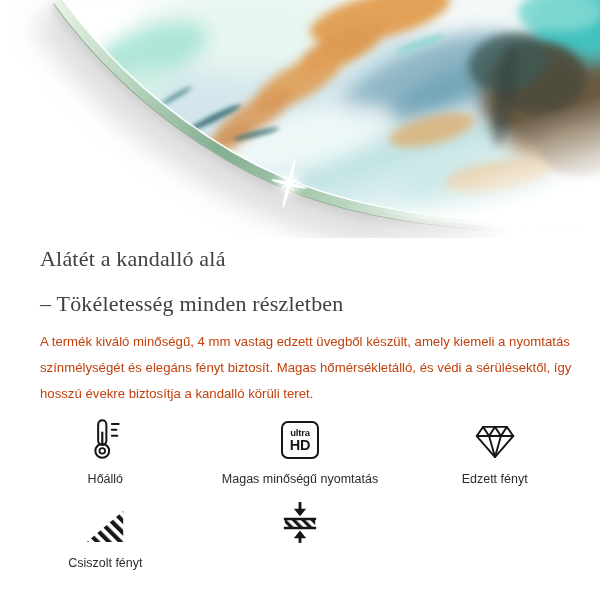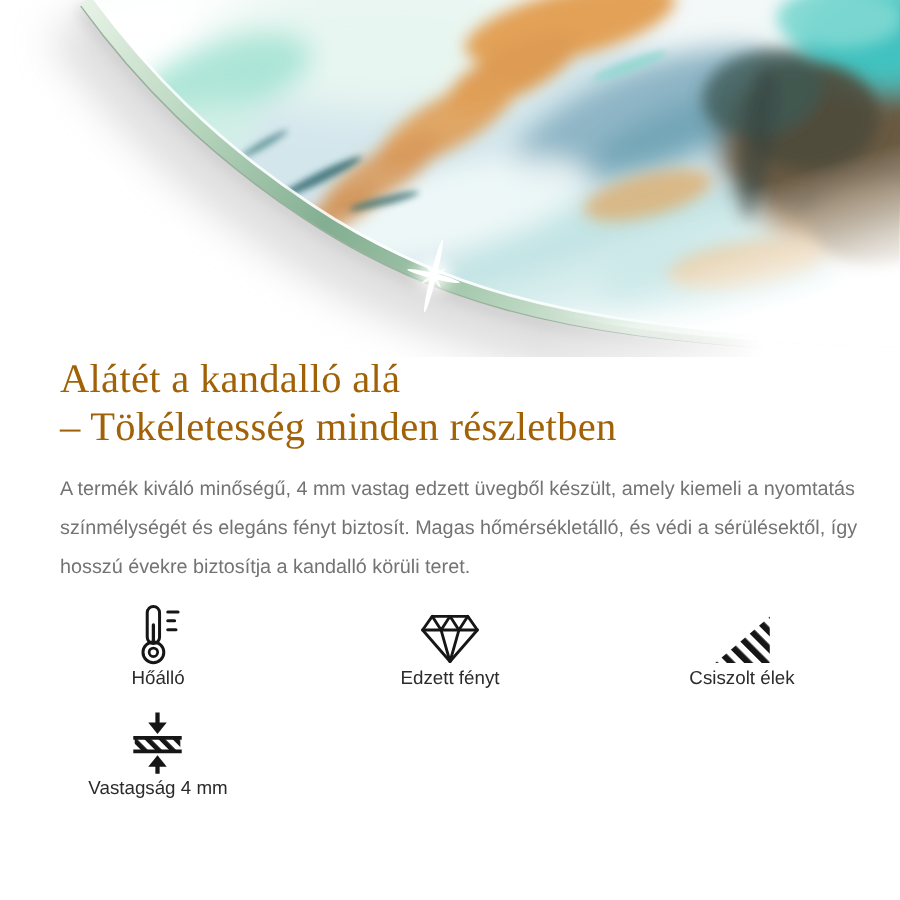--- a/index.html
+++ b/index.html
@@ -7,36 +7,36 @@
     width:600px;height:600px;overflow:hidden;background:#ffffff;
     font-family:"Liberation Sans","DejaVu Sans",sans-serif;color:#333;
     -webkit-font-smoothing:antialiased;
   }
   .hero{width:600px;height:238px;position:relative;}
   .hero svg{display:block;}
   .content{padding:0 40px;}
   .page-title{
     margin:0;margin-top:-2px;
     font-family:"Liberation Serif","DejaVu Serif",serif;
-    font-weight:400;font-size:27px;line-height:32px;color:#a16207;
+    font-weight:400;font-size:22px;line-height:45px;color:#404040;
     letter-spacing:.2px;white-space:pre-line;
   }
   .page-desc{
-    margin:13px 0 0;margin-right:-16px;
-    font-size:13.2px;line-height:26px;color:#737373;
+    margin:3px 0 0;margin-right:-16px;
+    font-size:13.2px;line-height:26px;color:#c2410c;
     white-space:pre-line;
   }
   .features{
     margin-top:11px;padding:0 8px;
     display:grid;grid-template-columns:repeat(3,1fr);
     row-gap:15px;
   }
   .feature{display:flex;flex-direction:column;align-items:center;text-align:center;}
   .icon-box{height:42px;display:flex;align-items:flex-end;justify-content:center;}
-  .feature-label{font-size:12.5px;line-height:16px;color:#2b2b2b;}
+  .feature-label{margin-top:11px;font-size:12.5px;line-height:16px;color:#2b2b2b;}
   .ultrahd-box{
     width:34px;height:34px;border:2.6px solid #161616;border-radius:7px;
     display:flex;flex-direction:column;align-items:center;justify-content:center;
     color:#161616;margin-bottom:1px;
   }
   .ultrahd-top{font-size:9.5px;font-weight:700;line-height:10px;letter-spacing:-.2px;}
   .ultrahd-bottom{font-size:14.5px;font-weight:800;line-height:14px;letter-spacing:-.3px;}
 </style>
 </head>
 <body>
@@ -165,20 +165,29 @@
         <circle cx="15" cy="36" r="3.1" stroke-width="2"></circle>
         <line x1="15" y1="16" x2="15" y2="28.5" stroke-width="2.4"></line>
         <line x1="25.5" y1="6.5" x2="33" y2="6.5"></line>
         <line x1="25.5" y1="13" x2="30.5" y2="13"></line>
         <line x1="25.5" y1="19.5" x2="31.5" y2="19.5"></line>
       </svg>
     </div>
     <div class="feature-label">Hőálló</div>
   </div>
 
+  <div class="feature">
+    <div class="icon-box">
+      <div class="ultrahd-box">
+        <div class="ultrahd-top">ultra</div>
+        <div class="ultrahd-bottom">HD</div>
+      </div>
+    </div>
+    <div class="feature-label">Magas minőségű nyomtatás</div>
+  </div>
 
 
   <div class="feature">
     <div class="icon-box">
       <svg width="42" height="37" viewBox="0 0 46 40" fill="none" stroke="#161616" stroke-width="2.1" stroke-linecap="round" stroke-linejoin="round">
         <path d="M10 4 L36 4 L43 14 L23 37 L3 14 Z"></path>
         <path d="M3 14 L43 14"></path>
         <path d="M10 4 L16.5 14 L23 4 L29.5 14 L36 4"></path>
         <path d="M16.5 14 L23 37 M29.5 14 L23 37"></path>
       </svg>
@@ -190,36 +199,35 @@
     <div class="icon-box">
       <svg width="40" height="35" viewBox="0 0 44 38">
         <defs>
           <pattern id="hatch1" width="9" height="9" patternUnits="userSpaceOnUse" patternTransform="rotate(-45)">
             <rect width="4.6" height="9" fill="#161616"></rect>
           </pattern>
         </defs>
         <polygon points="2,36 42,36 42,2" fill="url(#hatch1)"></polygon>
       </svg>
     </div>
-    <div class="feature-label">Csiszolt élek</div>
+    <div class="feature-label">Csiszolt fényt</div>
   </div>
 
   <div class="feature">
     <div class="icon-box">
       <svg width="38" height="44" viewBox="0 0 40 46">
         <defs>
           <pattern id="hatch2" width="7" height="7" patternUnits="userSpaceOnUse" patternTransform="rotate(-45)">
             <rect width="3.4" height="7" fill="#161616"></rect>
           </pattern>
         </defs>
         <line x1="20" y1="2" x2="20" y2="10" stroke="#161616" stroke-width="3"></line>
         <polygon points="13.5,9 26.5,9 20,17" fill="#161616"></polygon>
         <rect x="4" y="20" width="32" height="9" fill="url(#hatch2)"></rect>
         <line x1="3" y1="19.8" x2="37" y2="19.8" stroke="#161616" stroke-width="2.6"></line>
         <line x1="3" y1="29.2" x2="37" y2="29.2" stroke="#161616" stroke-width="2.6"></line>
         <polygon points="13.5,40 26.5,40 20,32" fill="#161616"></polygon>
         <line x1="20" y1="39" x2="20" y2="45" stroke="#161616" stroke-width="3"></line>
       </svg>
     </div>
-    <div class="feature-label">Vastagság 4 mm</div>
   </div>
 
 </div>
 
 </body></html>

